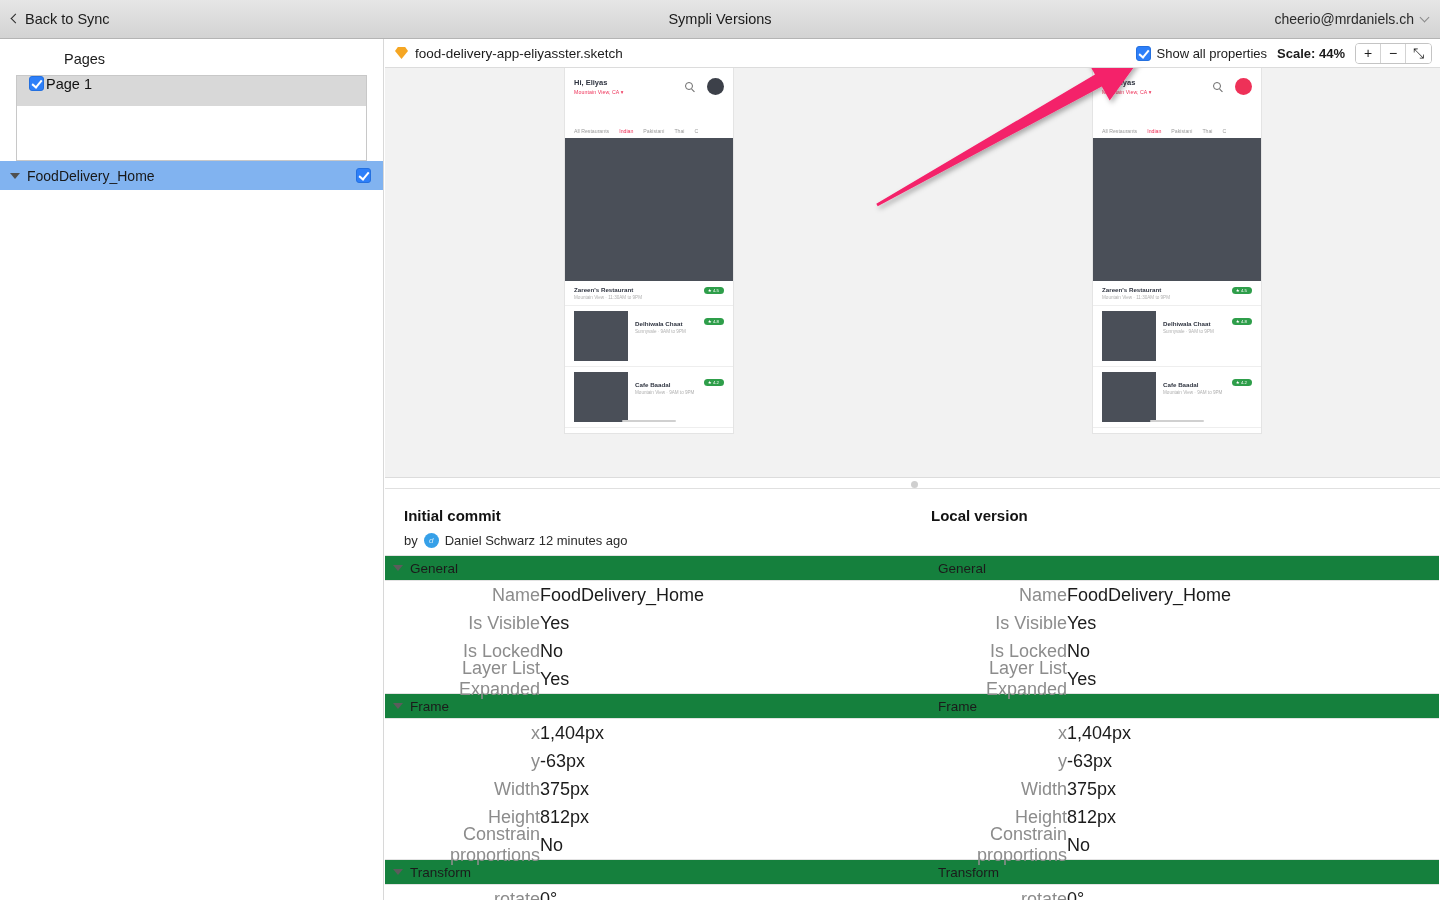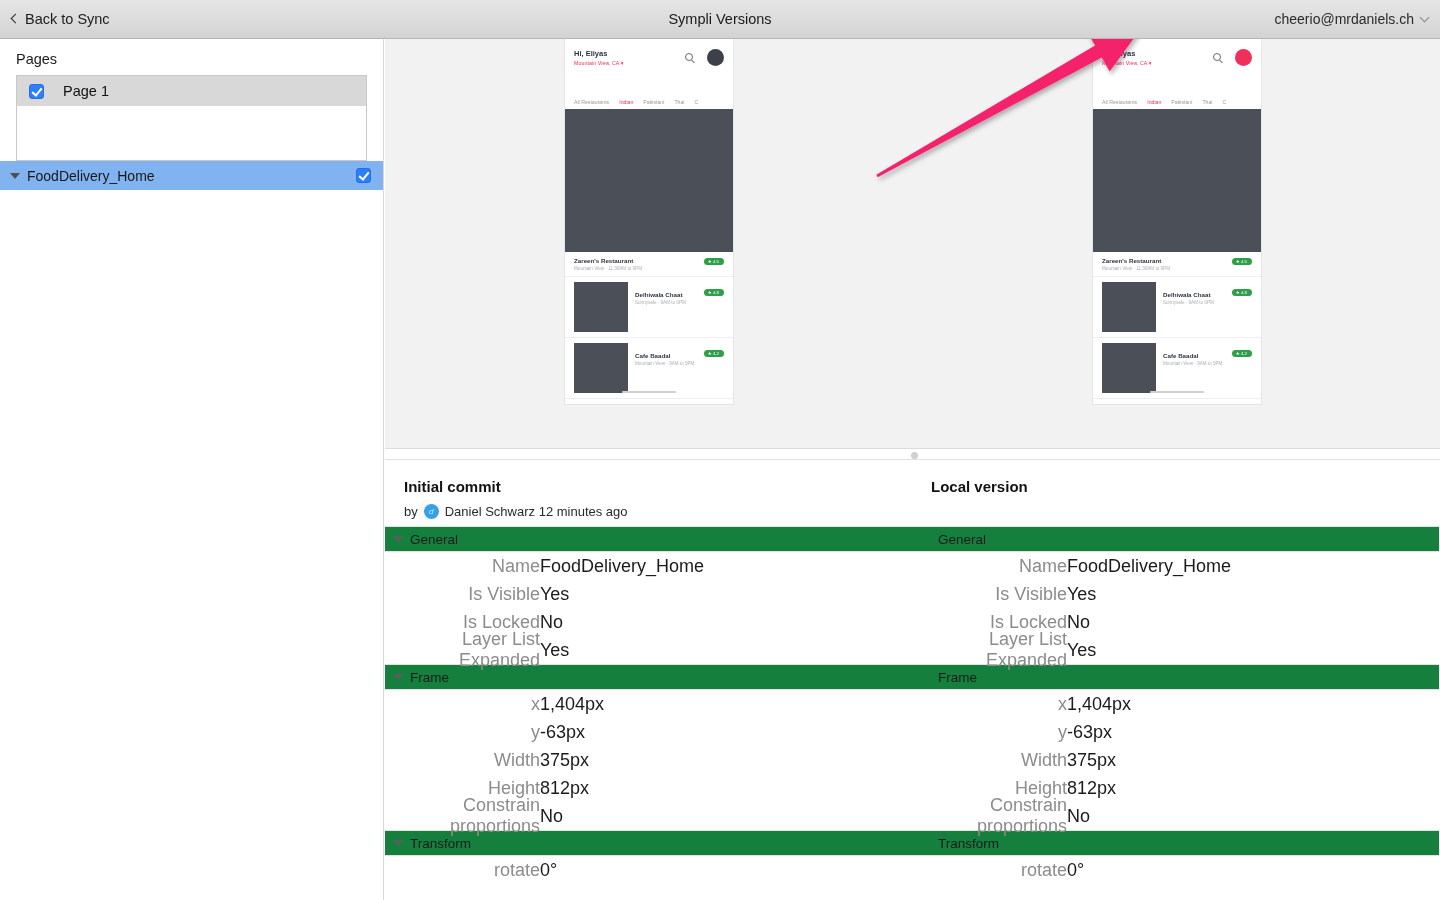--- a/index.html
+++ b/index.html
@@ -41,28 +41,28 @@
     border-right: 1.4px solid #8a8a8a; border-bottom: 1.4px solid #8a8a8a;
     transform: rotate(45deg); margin-bottom: 4px;
   }
 
   
   .sidebar {
     position: absolute; top: 39px; left: 0; width: 384px; height: 861px;
     background: #ffffff; border-right: 1px solid #d8d8d8;
   }
   .section-label {
-    font-size: 14.5px; color: #1b1b1b; padding: 12px 0 8px 16px;
+    font-size: 14.5px; color: #1b1b1b; padding: 12px 0 8px 16px; margin-left: 48px;
   }
   .pages-box {
     margin: 0 16px; border: 1px solid #c8c8c8; background: #fff;
     height: 86px; overflow: hidden;
   }
   .page-row {
-    display: flex; align-items: center; gap: 19px;
+    display: flex; gap: 2px;
     height: 30px; padding: 0 0 0 12px; background: #d8d8d8;
     font-size: 14.5px; color: #111;
   }
   .cb {
     width: 15px; height: 15px; border-radius: 3px; flex: 0 0 auto;
     background: #2d7ff9; border: 1px solid #2470e0;
     position: relative;
   }
   .cb::after {
     content: ""; position: absolute; left: 4px; top: 1px;
@@ -264,20 +264,36 @@
         <span style="display:inline-block;width:10px"></span>
         <span class="tw"></span>
         <span class="tree-label">FoodDelivery_Home</span>
         <span class="tree-cb"></span>
       </div>
     </div>
 </div>
 
 <div class="main">
 
+  <div class="file-bar">
+    <span class="sketch-gem"></span>
+    <span class="file-name">food-delivery-app-eliyasster.sketch</span>
+    <div class="file-right">
+      <label class="showall">
+        <span class="cb"></span>
+        <span>Show all properties</span>
+      </label>
+      <span class="scale-text">Scale: 44%</span>
+      <div class="zoom-group">
+        <div class="zbtn">+</div>
+        <div class="zbtn">−</div>
+        <div class="zbtn">⤡</div>
+      </div>
+    </div>
+  </div>
 
   <div class="preview">
     <div class="artboard ab-left" id="ab-left">
         <div class="ab-head">
           <div class="ab-hi">Hi, Eliyas</div>
           <div class="ab-loc">Mountain View, CA ▾</div>
           <span class="ab-search"></span>
           <span class="ab-avatar" style="background:#3c4049"></span>
         </div>
         <div class="ab-tabs">

